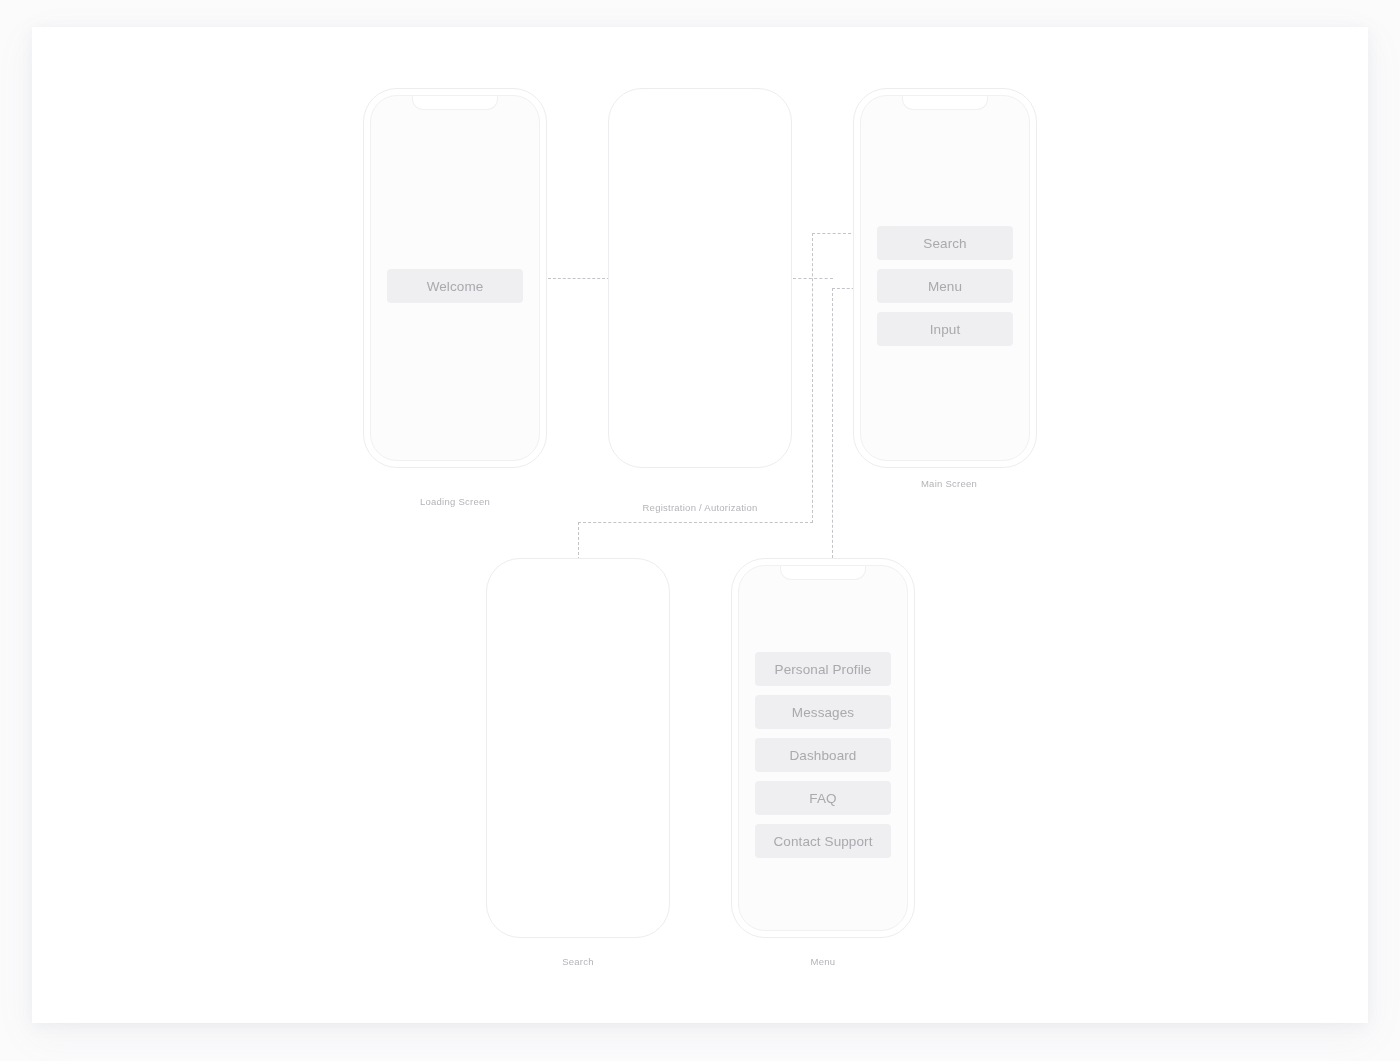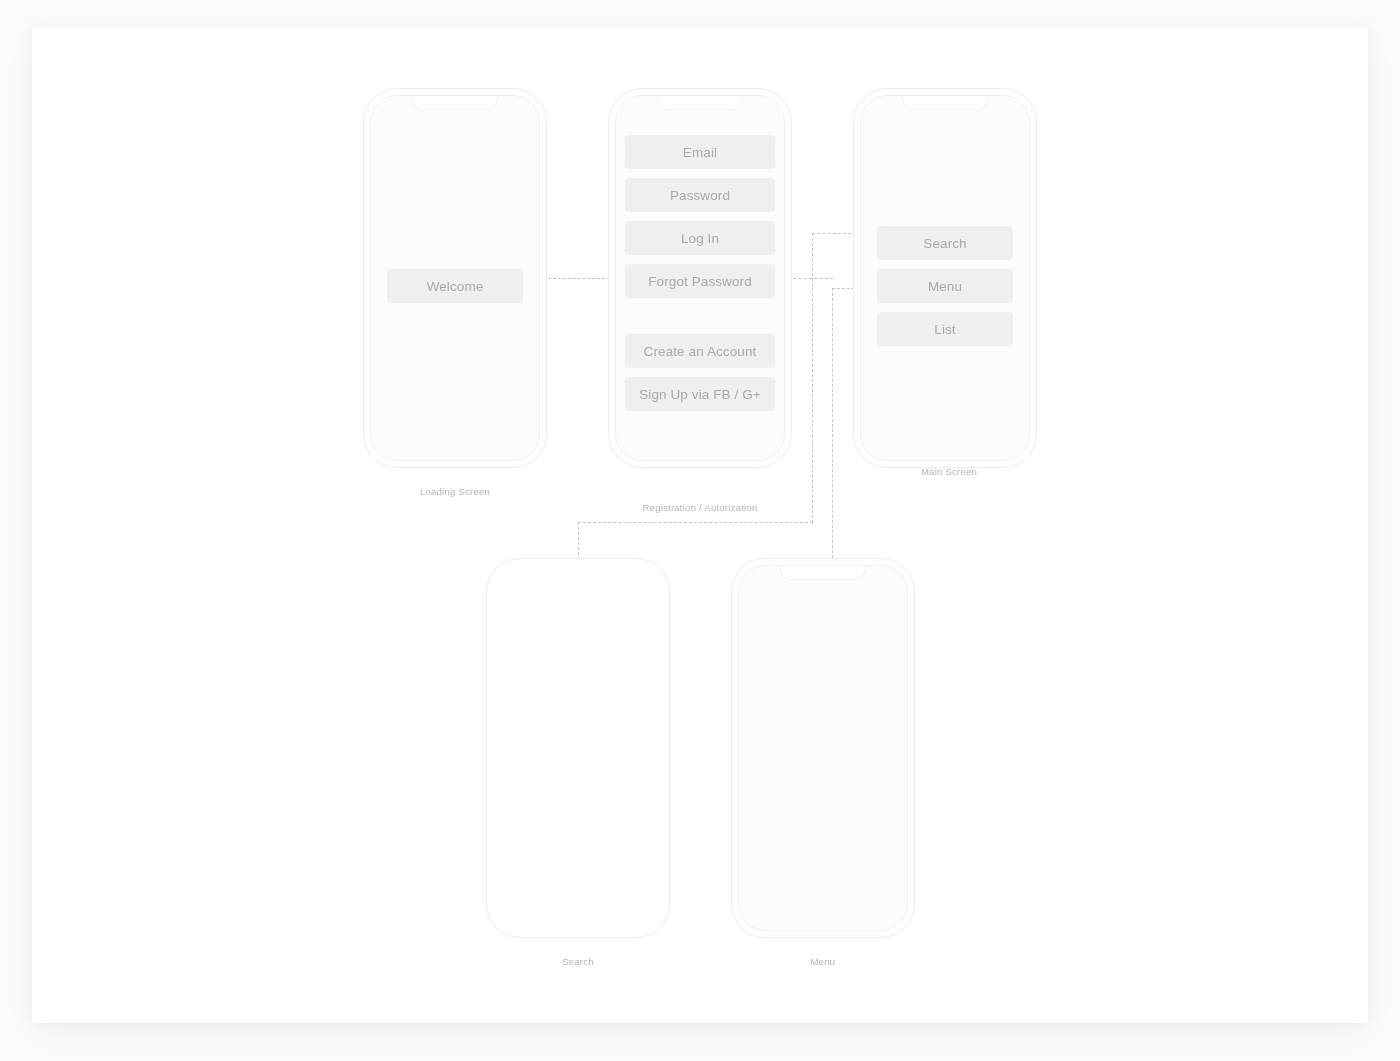--- a/index.html
+++ b/index.html
@@ -160,58 +160,54 @@
   </div>
 
   <div class="phone" style="left:363px; top:88px; width:184px; height:380px;">
     <div class="phone-frame"></div>
     <div class="phone-screen">
       <div class="phone-notch"></div>
       <div class="screen-blocks" style="top:173px; left:16px; right:16px;">
         <div class="ui-block">Welcome</div>
       </div>
     </div>
-    <div class="phone-caption" style="top:398px;">Loading Screen</div>
+    <div class="phone-caption" style="top:408px;">Loading Screen</div>
   </div>
 
   <div class="phone" style="left:608px; top:88px; width:184px; height:380px;">
     <div class="phone-frame"></div>
-    <div class="phone-screen">
-      <div class="phone-notch"></div>
-      <div class="screen-blocks" style="top:39px; left:9px; right:9px;">
-        <div class="ui-block">Email</div>
-        <div class="ui-block">Password</div>
-        <div class="ui-block">Log In</div>
-        <div class="ui-block gap-after">Forgot Password</div>
-        <div class="ui-block">Create an Account</div>
-        <div class="ui-block">Sign Up via FB / G+</div>
-      </div>
-    </div>
     <div class="phone-caption" style="top:398px;margin-top:16px;">Registration / Autorization</div>
   </div>
 
   <div class="phone" style="left:853px; top:88px; width:184px; height:380px;">
     <div class="phone-frame"></div>
     <div class="phone-screen">
       <div class="phone-notch"></div>
       <div class="screen-blocks" style="top:130px; left:16px; right:16px;">
         <div class="ui-block">Search</div>
         <div class="ui-block">Menu</div>
-        <div class="ui-block">List</div>
+        <div class="ui-block">Input</div>
       </div>
     </div>
-    <div class="phone-caption" style="top:378px;padding-left:8px;">Main Screen</div>
+    <div class="phone-caption" style="top:390px;padding-left:8px;">Main Screen</div>
   </div>
 
   <div class="phone" style="left:486px; top:558px; width:184px; height:380px;">
     <div class="phone-frame"></div>
     <div class="phone-caption" style="top:398px;">Search</div>
   </div>
 
   <div class="phone" style="left:731px; top:558px; width:184px; height:380px;">
     <div class="phone-frame"></div>
     <div class="phone-screen">
       <div class="phone-notch"></div>
+      <div class="screen-blocks" style="top:86px; left:16px; right:16px;">
+        <div class="ui-block">Personal Profile</div>
+        <div class="ui-block">Messages</div>
+        <div class="ui-block">Dashboard</div>
+        <div class="ui-block">FAQ</div>
+        <div class="ui-block">Contact Support</div>
+      </div>
     </div>
     <div class="phone-caption" style="top:398px;">Menu</div>
   </div>
 
 </div>
 
 </body></html>

